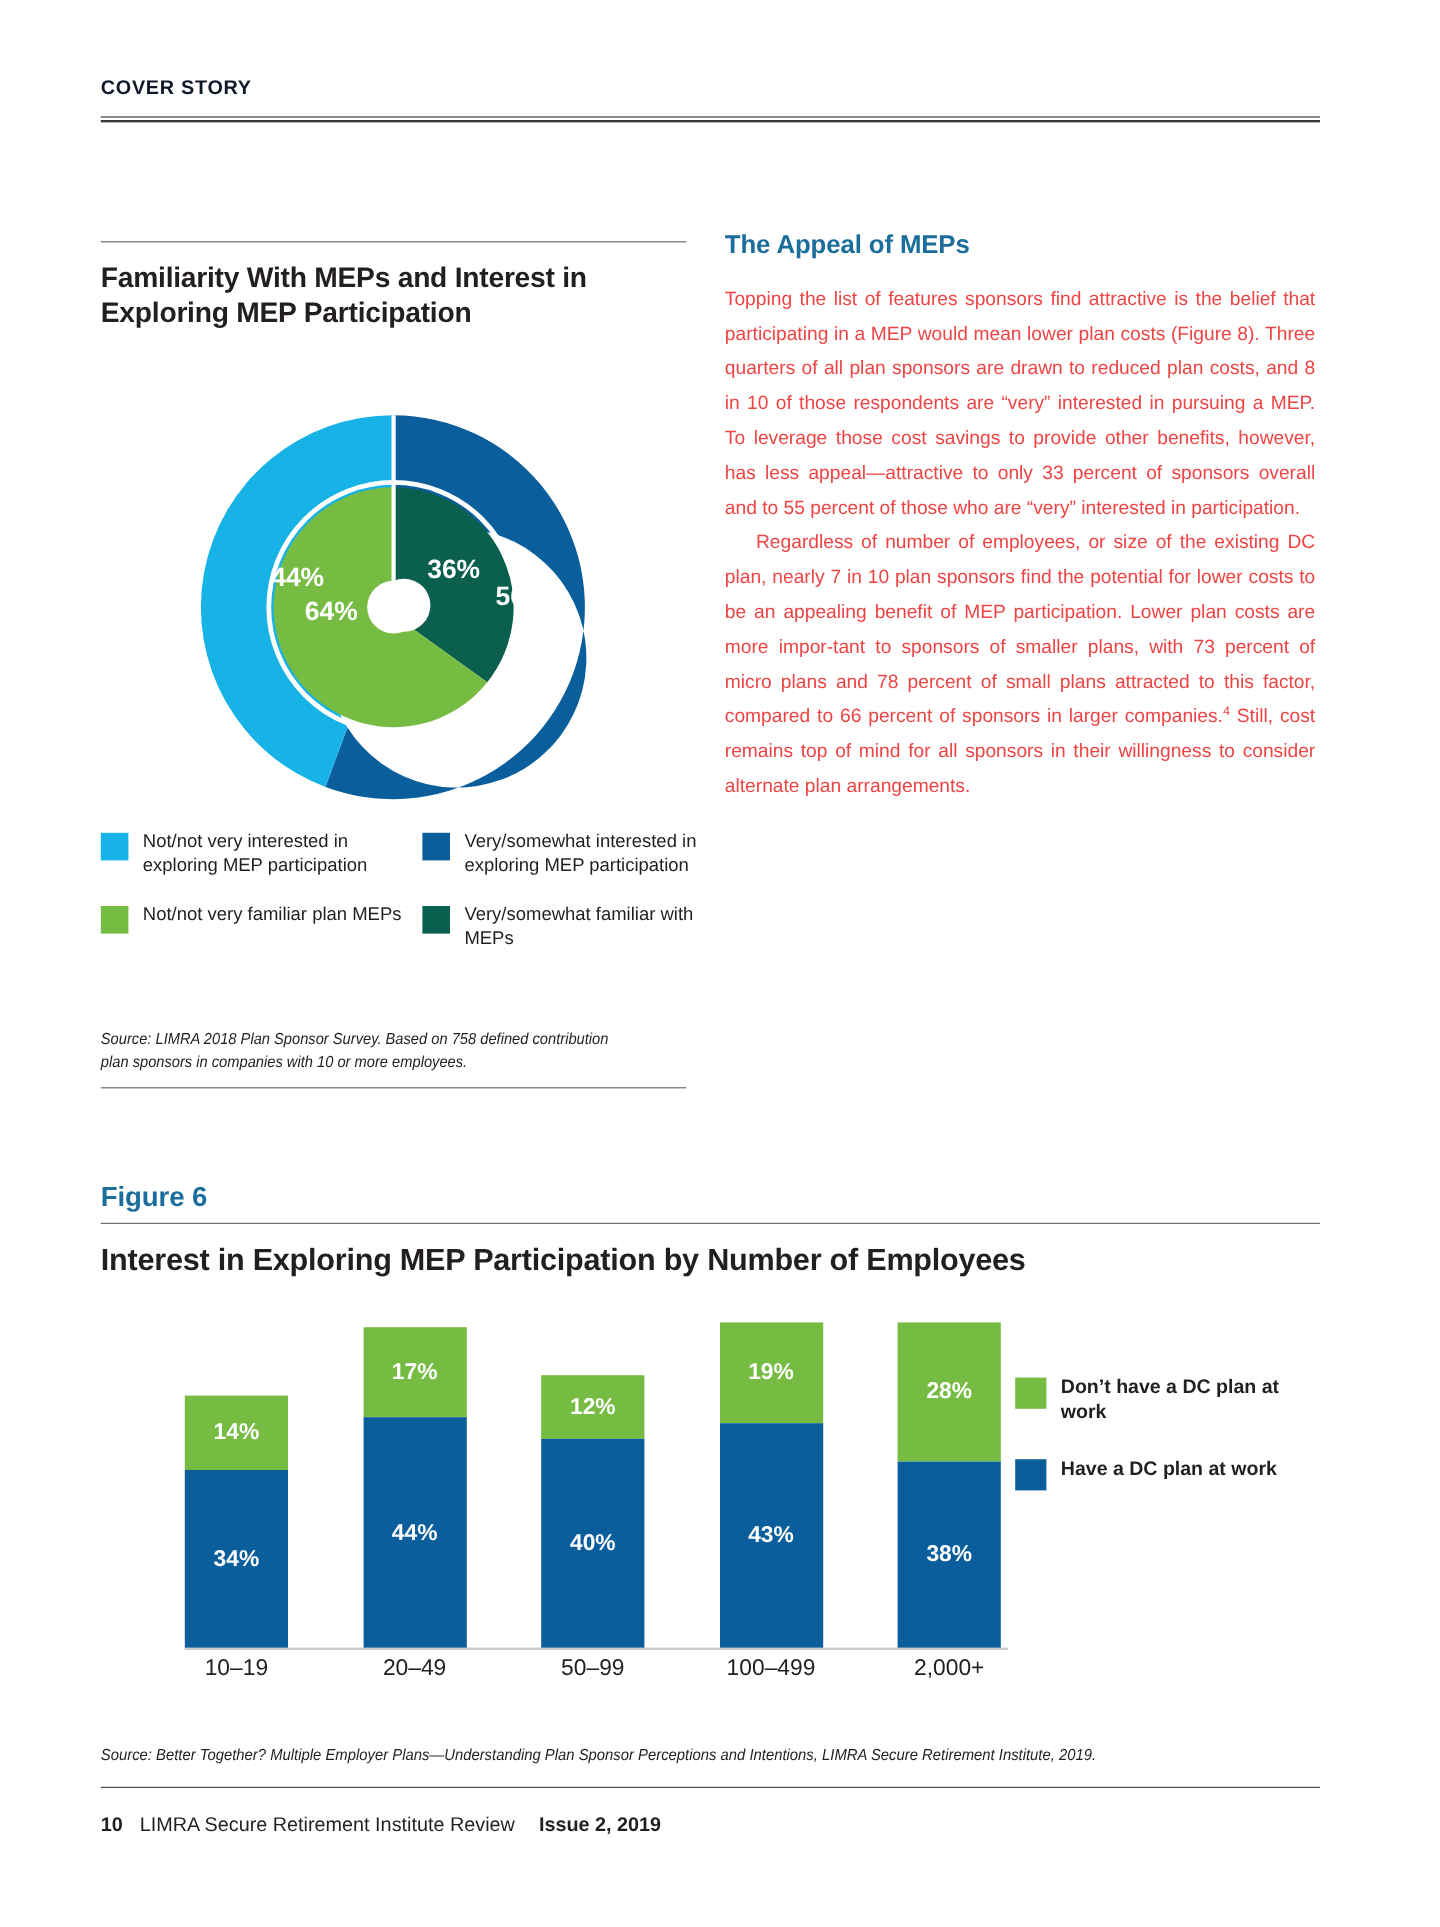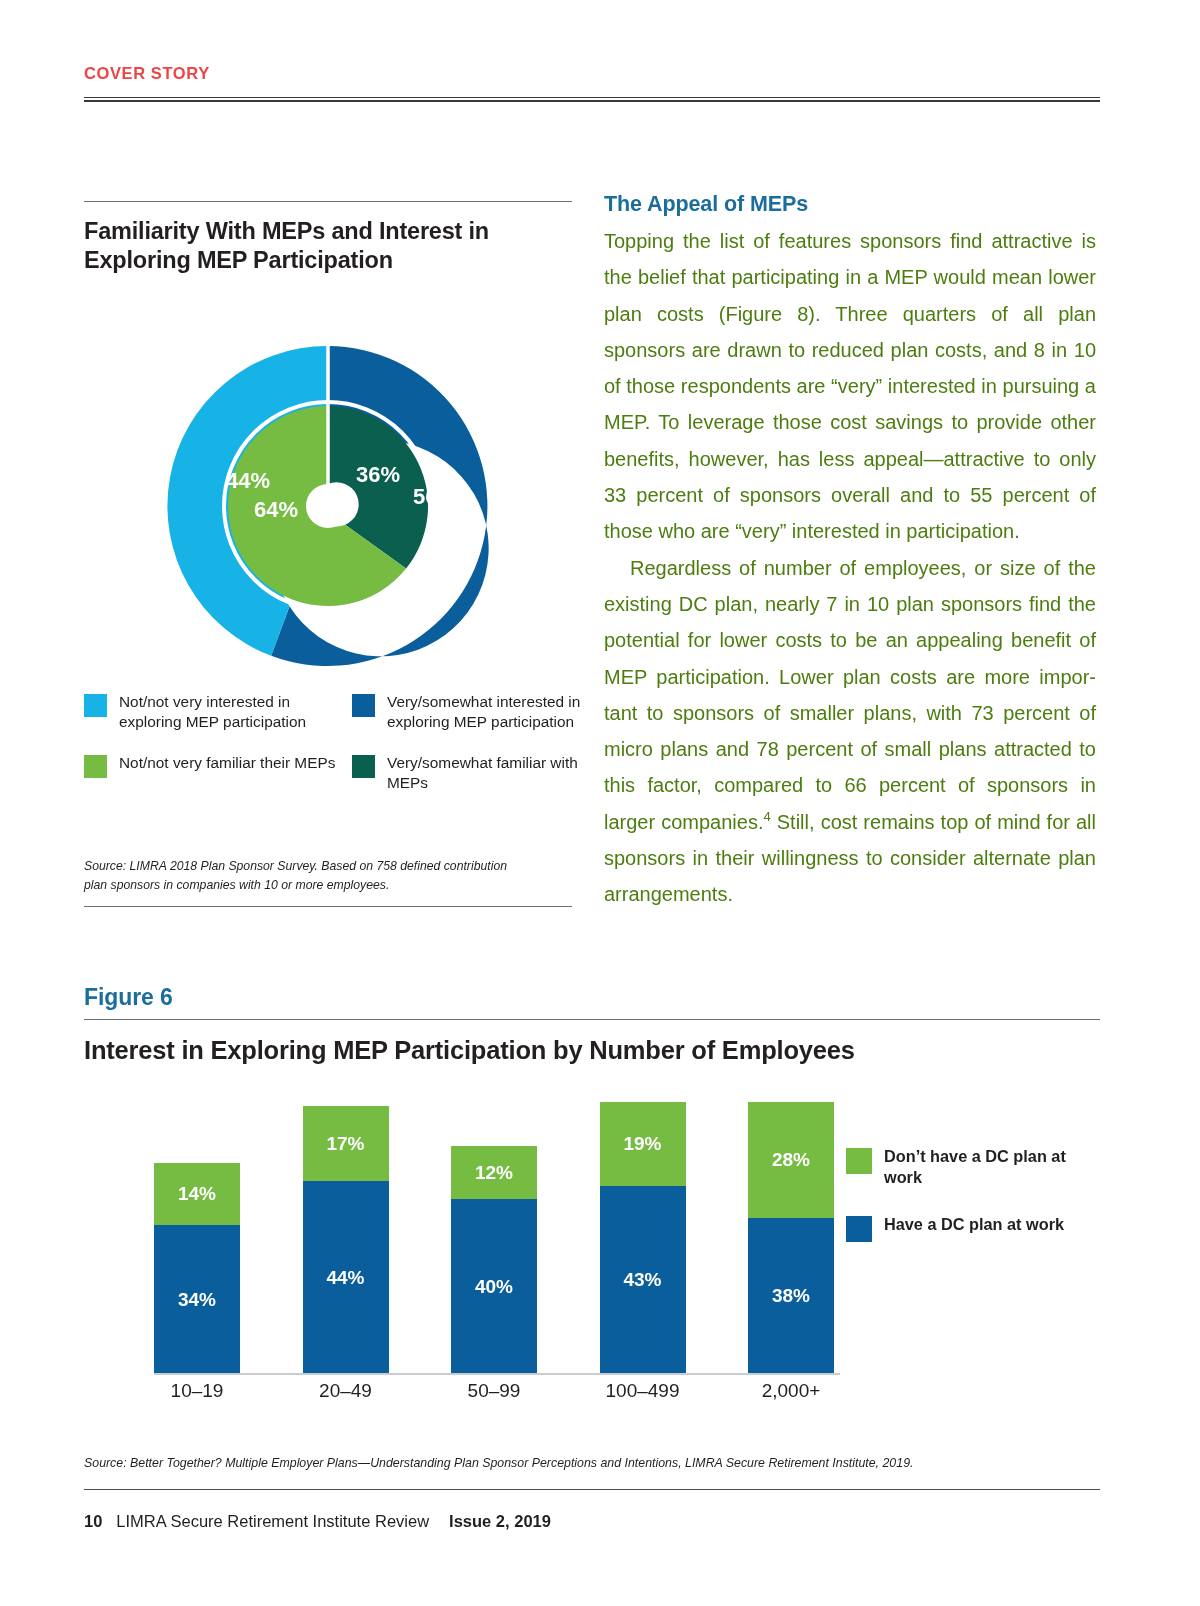--- a/index.html
+++ b/index.html
@@ -15,21 +15,21 @@
   }
   .page { position: absolute; inset: 0; }
 
   
   .cover-story {
     position: absolute;
     left: 84px; top: 64px;
     font-size: 16.5px;
     font-weight: bold;
     letter-spacing: 0.6px;
-    color: #ef4444;
+    color: #0f172a;
     font-family: "Liberation Sans", sans-serif;
   }
   .header-rule {
     position: absolute;
     left: 84px; top: 97px;
     width: 1016px;
     height: 5px;
     border-top: 1.5px solid #3a3a3a;
     border-bottom: 2.5px solid #3a3a3a;
   }
@@ -104,27 +104,27 @@
     border-top: 1.2px solid #6d6e71;
   }
 
   
   .article { position: absolute; left: 604px; top: 192px; width: 492px; }
   .art-head {
     color: #1b6e9c;
     font-size: 21.5px;
     font-weight: bold;
     letter-spacing: -0.1px;
-    margin-bottom: 6px;
+    margin-bottom: 18px;
   }
   .art-p {
-    font-size: 20px;
+    font-size: 16px;
     line-height: 1.815;
     text-align: justify;
-    color: #4d7c0f;
+    color: #ef4444;
     margin: 0;
   }
   .art-p.indent { text-indent: 26px; }
   sup { font-size: 0.65em; vertical-align: super; line-height: 0; }
 
   
   .fig6 { position: absolute; left: 84px; top: 985px; width: 1016px; }
   .fig6 .fig-rule { border-top: 1.4px solid #6d6e71; }
   .fig6-title {
     margin-top: 16px;
@@ -257,21 +257,21 @@
     <div class="leg-item">
       <span class="leg-swatch" style="background:#17b2e6"></span>
       <span class="leg-text">Not/not very interested in exploring MEP participation</span>
     </div>
     <div class="leg-item">
       <span class="leg-swatch" style="background:#0a5e9c"></span>
       <span class="leg-text">Very/somewhat interested in exploring MEP participation</span>
     </div>
     <div class="leg-item">
       <span class="leg-swatch" style="background:#76bc43"></span>
-      <span class="leg-text">Not/not very familiar their MEPs</span>
+      <span class="leg-text">Not/not very familiar plan MEPs</span>
     </div>
     <div class="leg-item">
       <span class="leg-swatch" style="background:#0a5f4e"></span>
       <span class="leg-text">Very/somewhat familiar with MEPs</span>
     </div>
   </div>
 
   <div class="src5">Source: LIMRA 2018 Plan Sponsor Survey. Based on 758 defined contribution plan sponsors in companies with 10 or more employees.</div>
   <div class="src-rule5"></div>
 

